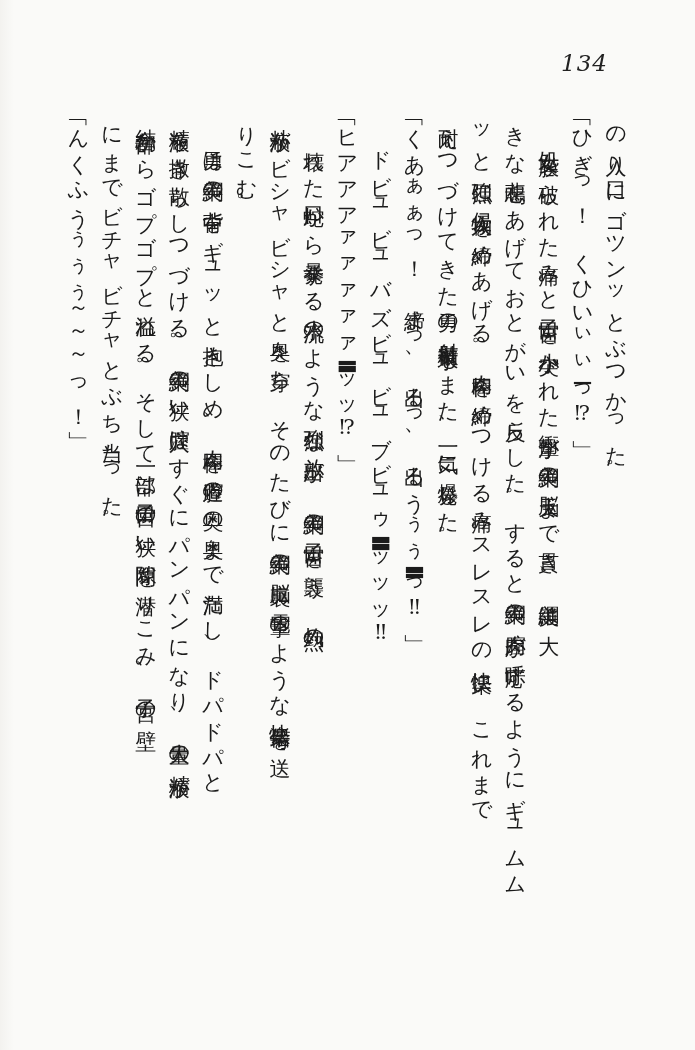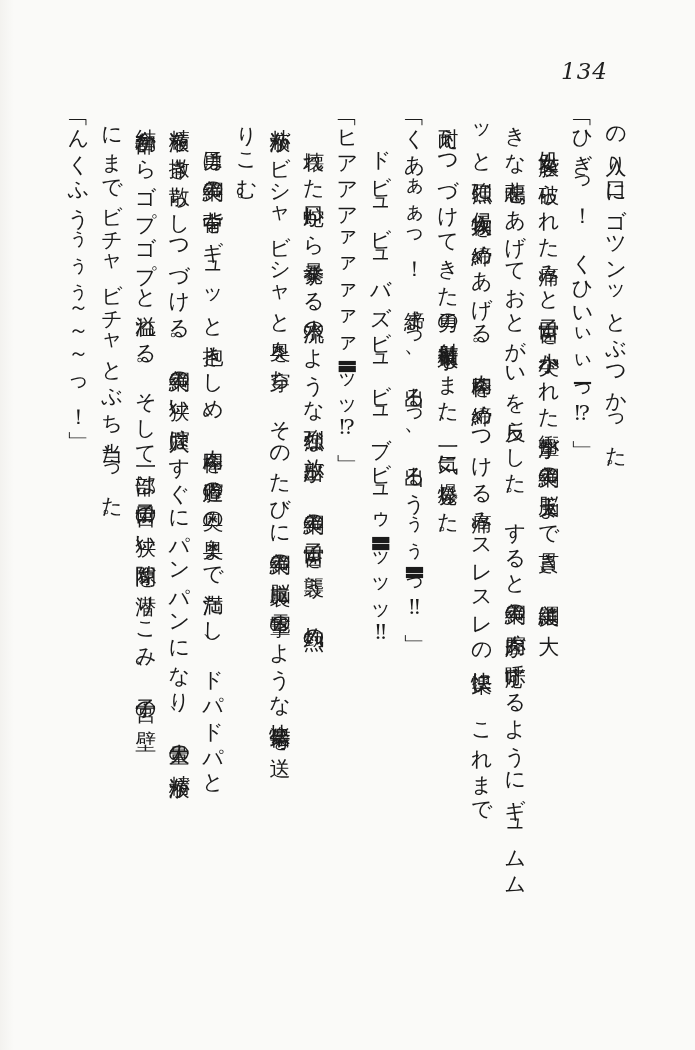--- a/index.html
+++ b/index.html
@@ -14,21 +14,21 @@
     overflow: hidden;
     font-family: "DejaVu Serif", serif;
   }
   .book-page {
     position: absolute;
     inset: 0;
     background: linear-gradient(90deg, #f3f2ef 0px, #fafaf8 14px, #fafaf8 100%);
   }
   .page-number {
     position: absolute;
-    top: 58px;
+    top: 50px;
     left: 561px;
     font-size: 23px;
     font-style: italic;
     color: #222;
     letter-spacing: 1px;
     font-family: "DejaVu Serif", serif;
   }
   .text-block {
     position: absolute;
     top: 112px;

